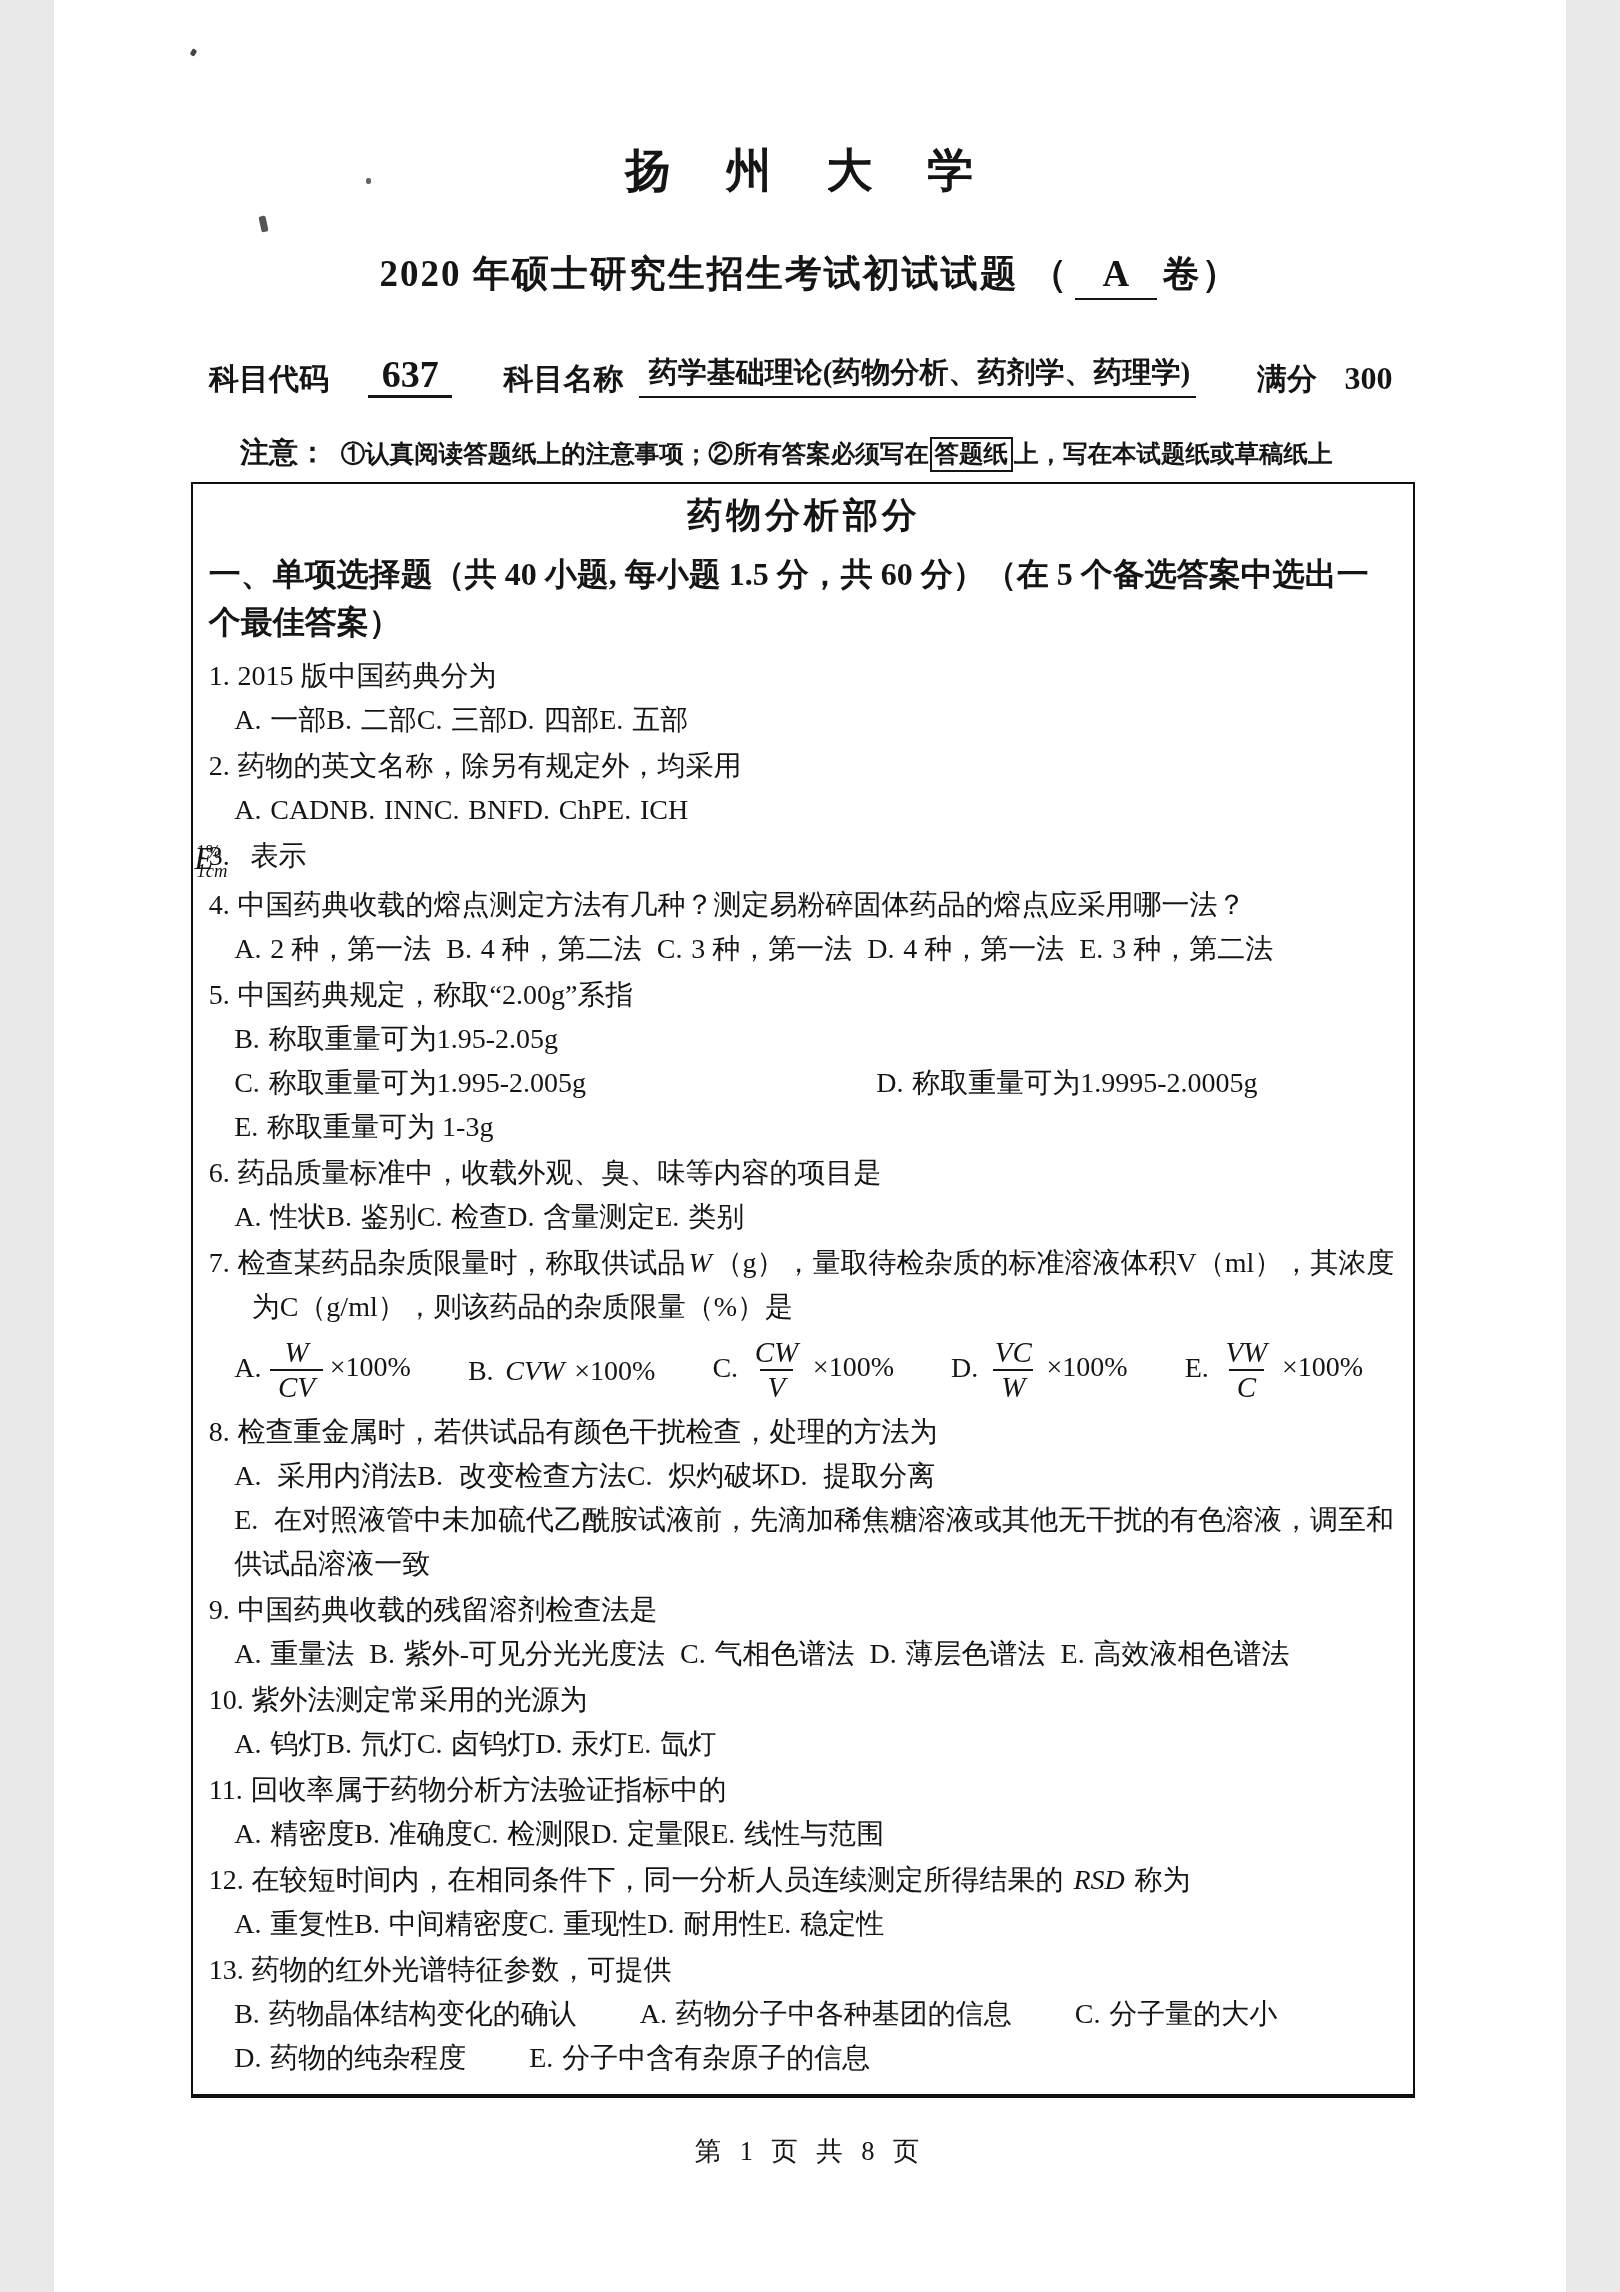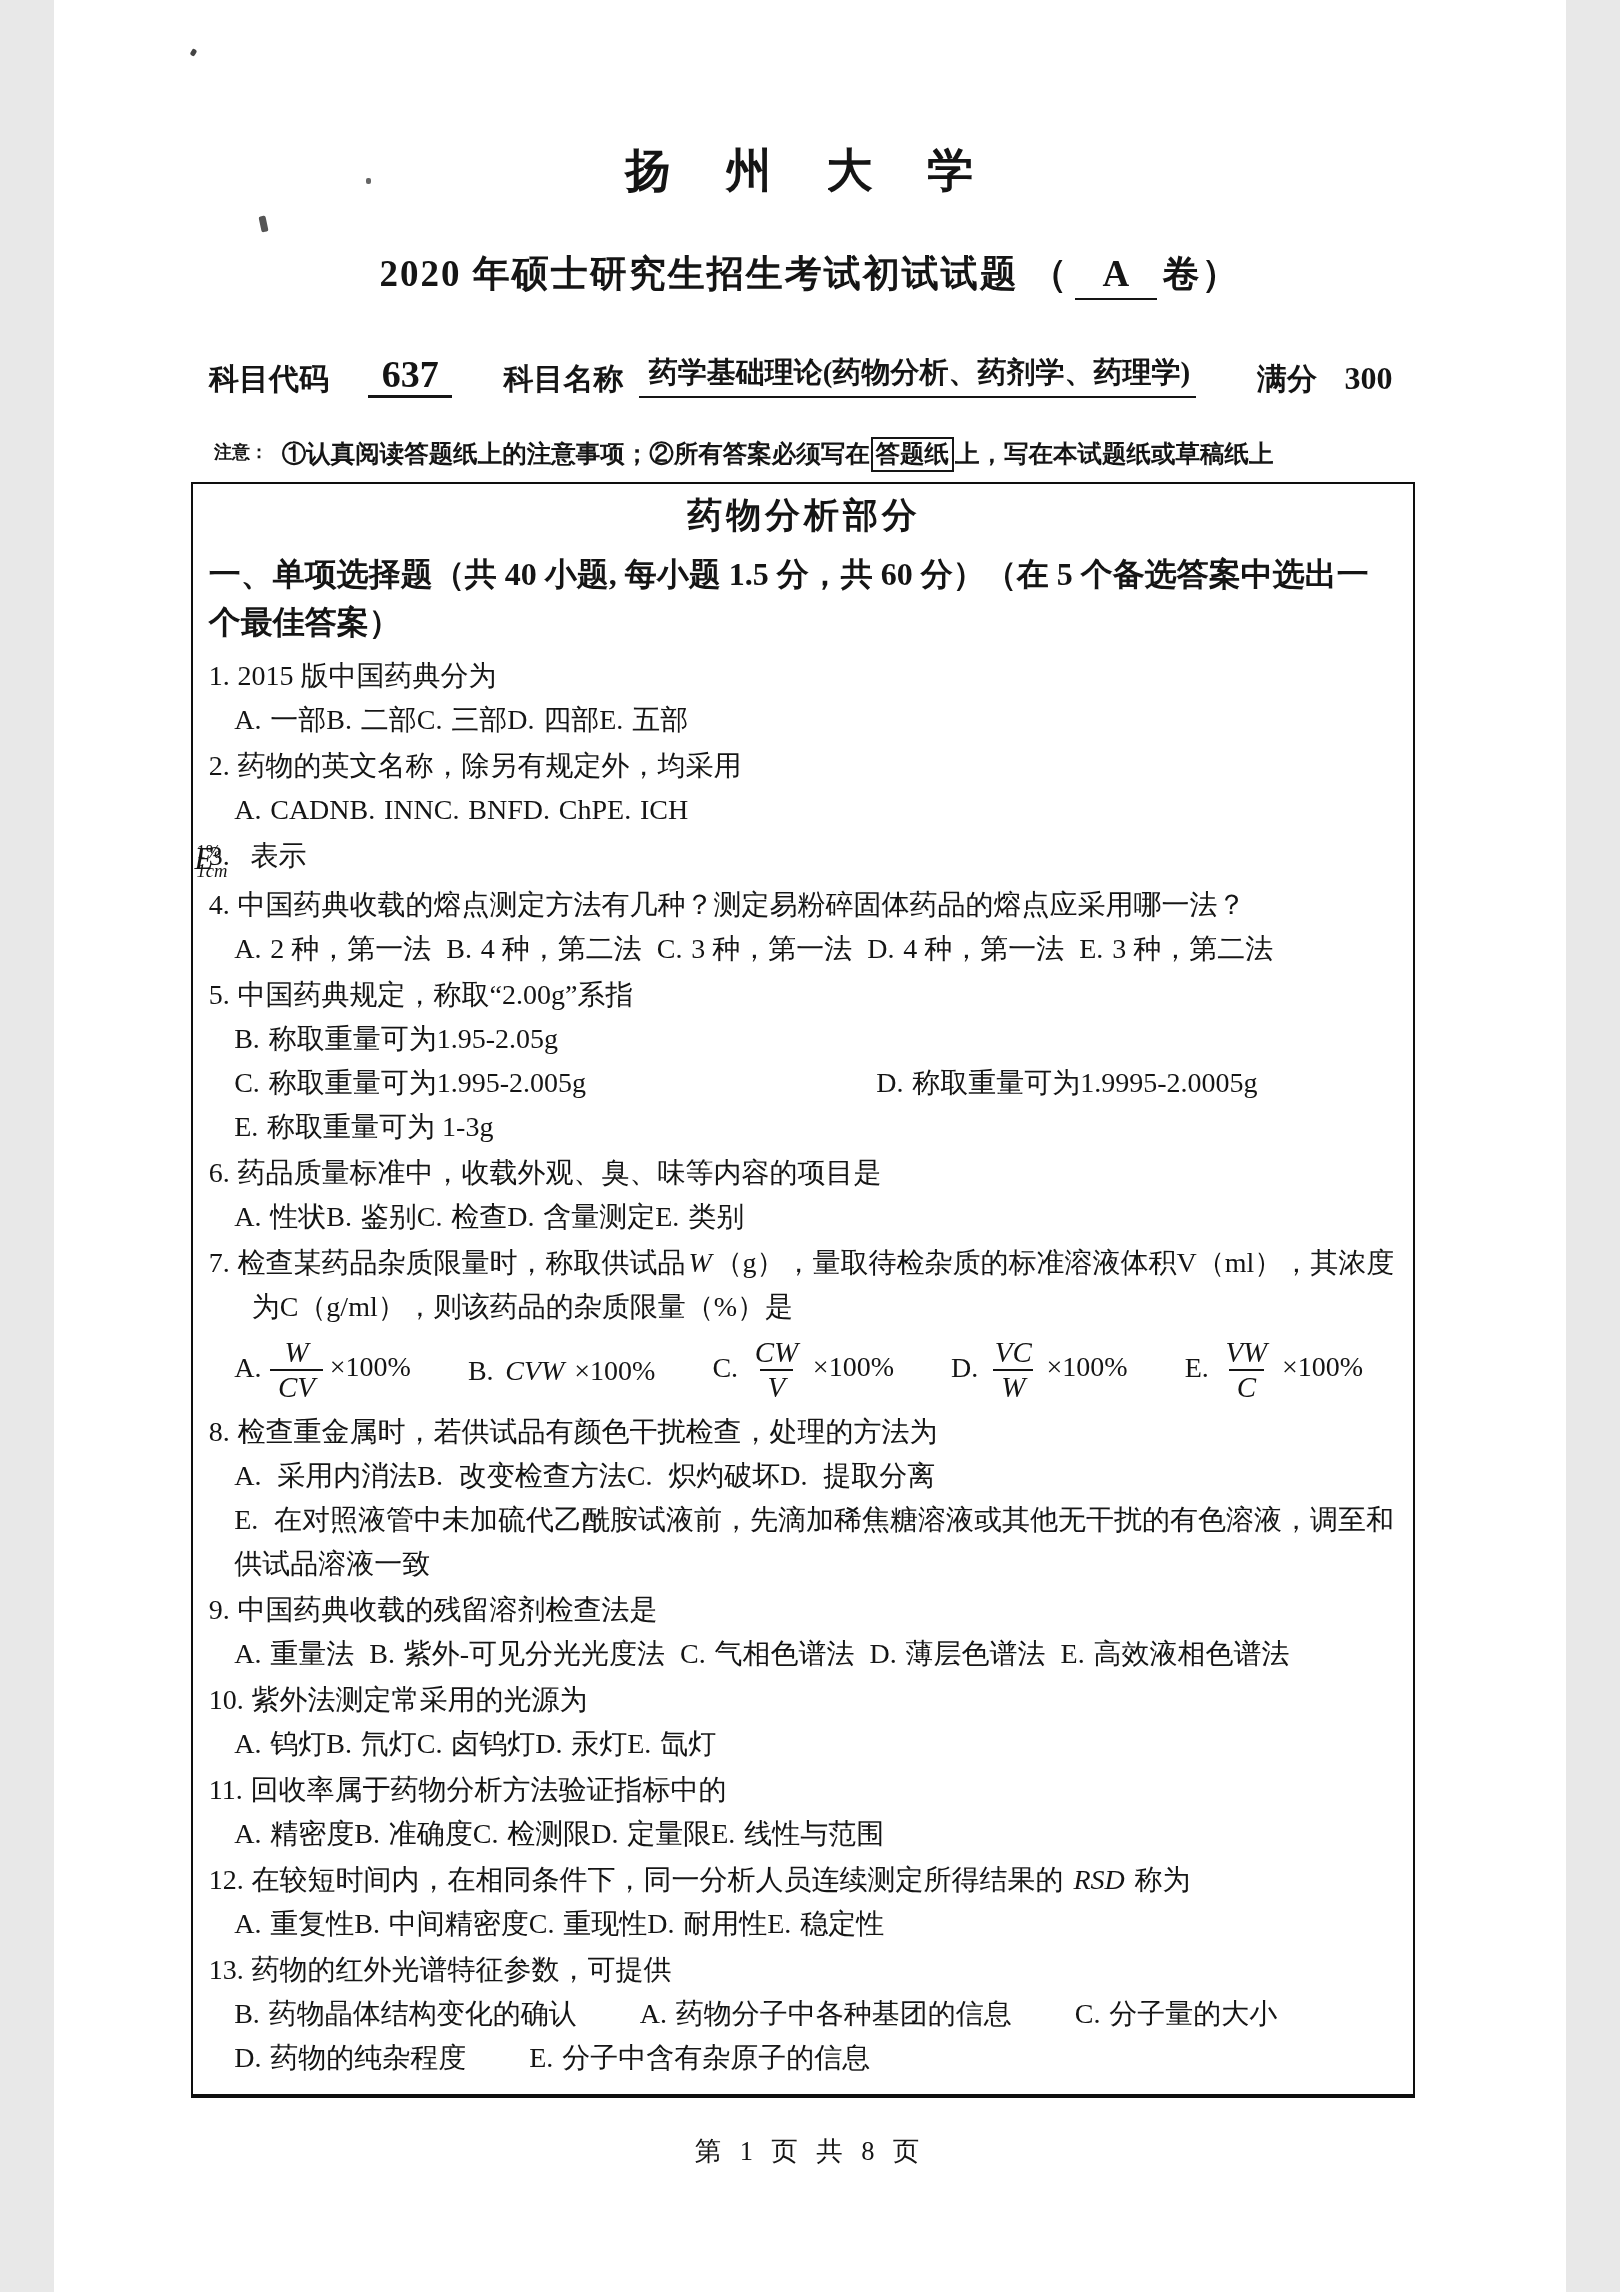--- a/index.html
+++ b/index.html
@@ -56,21 +56,21 @@
   .meta .mf{margin-left:61px;}
   .meta .score{margin-left:27.4px;font-size:32px;}
   
   .notice{
     display:flex;
     margin:39px 0 0 160px;
     font-size:24.5px;font-weight:600;
     line-height:30px;
     width:1313px;
   }
-  .notice .nlabel{flex:0 0 auto;margin-right:13.7px;font-size:18px;}
+  .notice .nlabel{flex:0 0 auto;margin-right:13.7px;font-size:29px;margin-left:26px;}
   .notice .nline2{margin-top:24.5px;}
   .boxed{
     display:inline-block;
     border:2px solid #151515;
     padding:0 2.9px 1px 2.9px;
     margin:0 1px;
   }
   
   .main-box{
     margin:9.8px 151px 0 137px;

